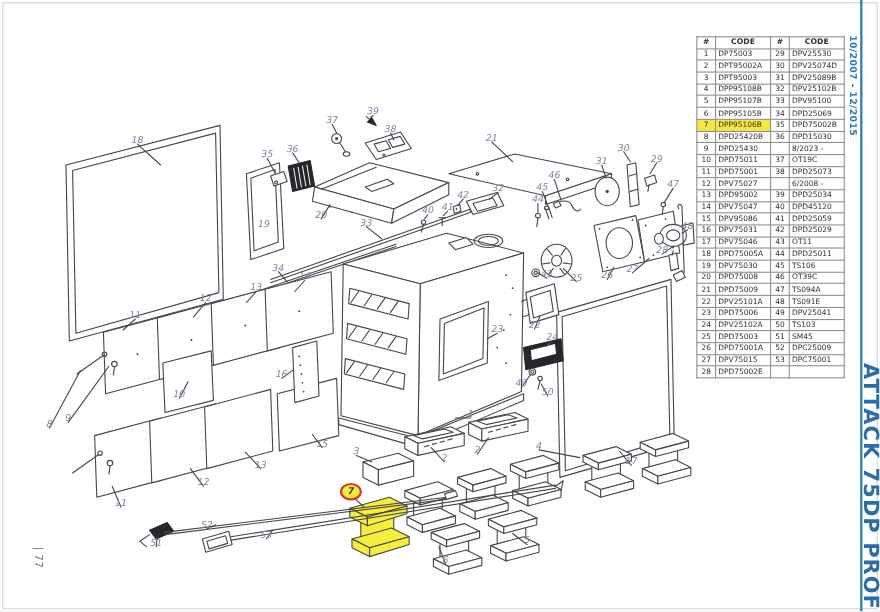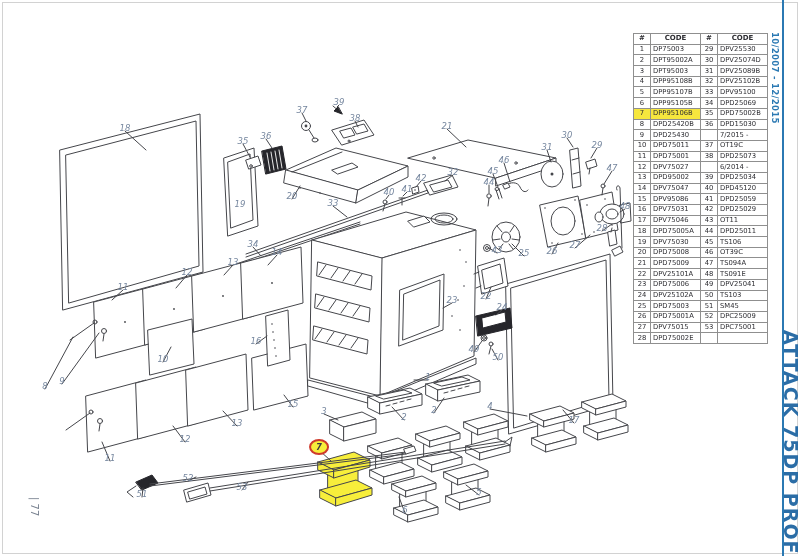--- a/index.html
+++ b/index.html
@@ -521,39 +521,39 @@
           <tr>
             <td class="num">8</td>
             <td class="code">DPD25420B</td>
             <td class="num">36</td>
             <td class="code">DPD15030</td>
           </tr>
           <tr>
             <td class="num">9</td>
             <td class="code">DPD25430</td>
             <td class="num"></td>
-            <td class="code">7/2015 -</td>
+            <td class="code">8/2023 -</td>
           </tr>
           <tr>
             <td class="num">10</td>
             <td class="code">DPD75011</td>
             <td class="num">37</td>
             <td class="code">OT19C</td>
           </tr>
           <tr>
             <td class="num">11</td>
             <td class="code">DPD75001</td>
             <td class="num">38</td>
             <td class="code">DPD25073</td>
           </tr>
           <tr>
             <td class="num">12</td>
             <td class="code">DPV75027</td>
             <td class="num"></td>
-            <td class="code">6/2014 -</td>
+            <td class="code">6/2008 -</td>
           </tr>
           <tr>
             <td class="num">13</td>
             <td class="code">DPD95002</td>
             <td class="num">39</td>
             <td class="code">DPD25034</td>
           </tr>
           <tr>
             <td class="num">14</td>
             <td class="code">DPV75047</td>

